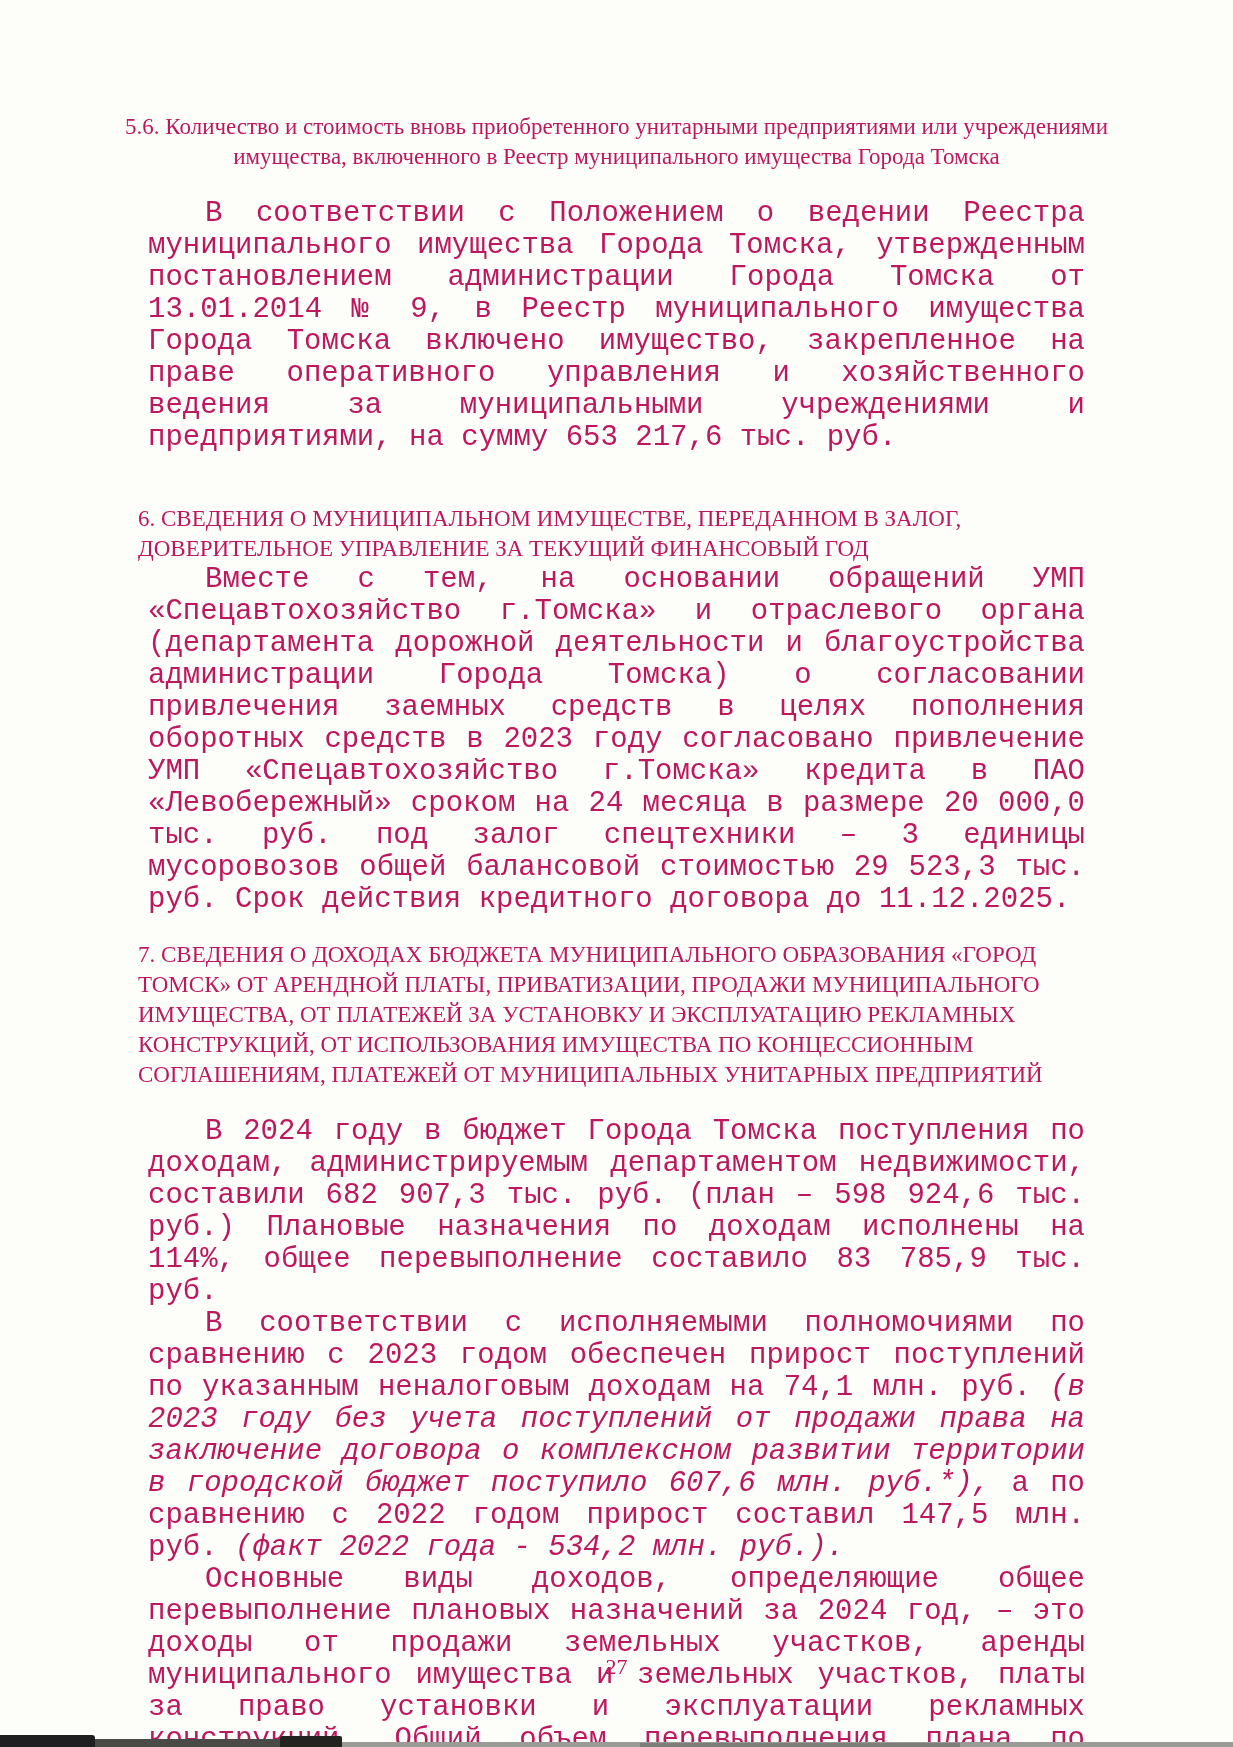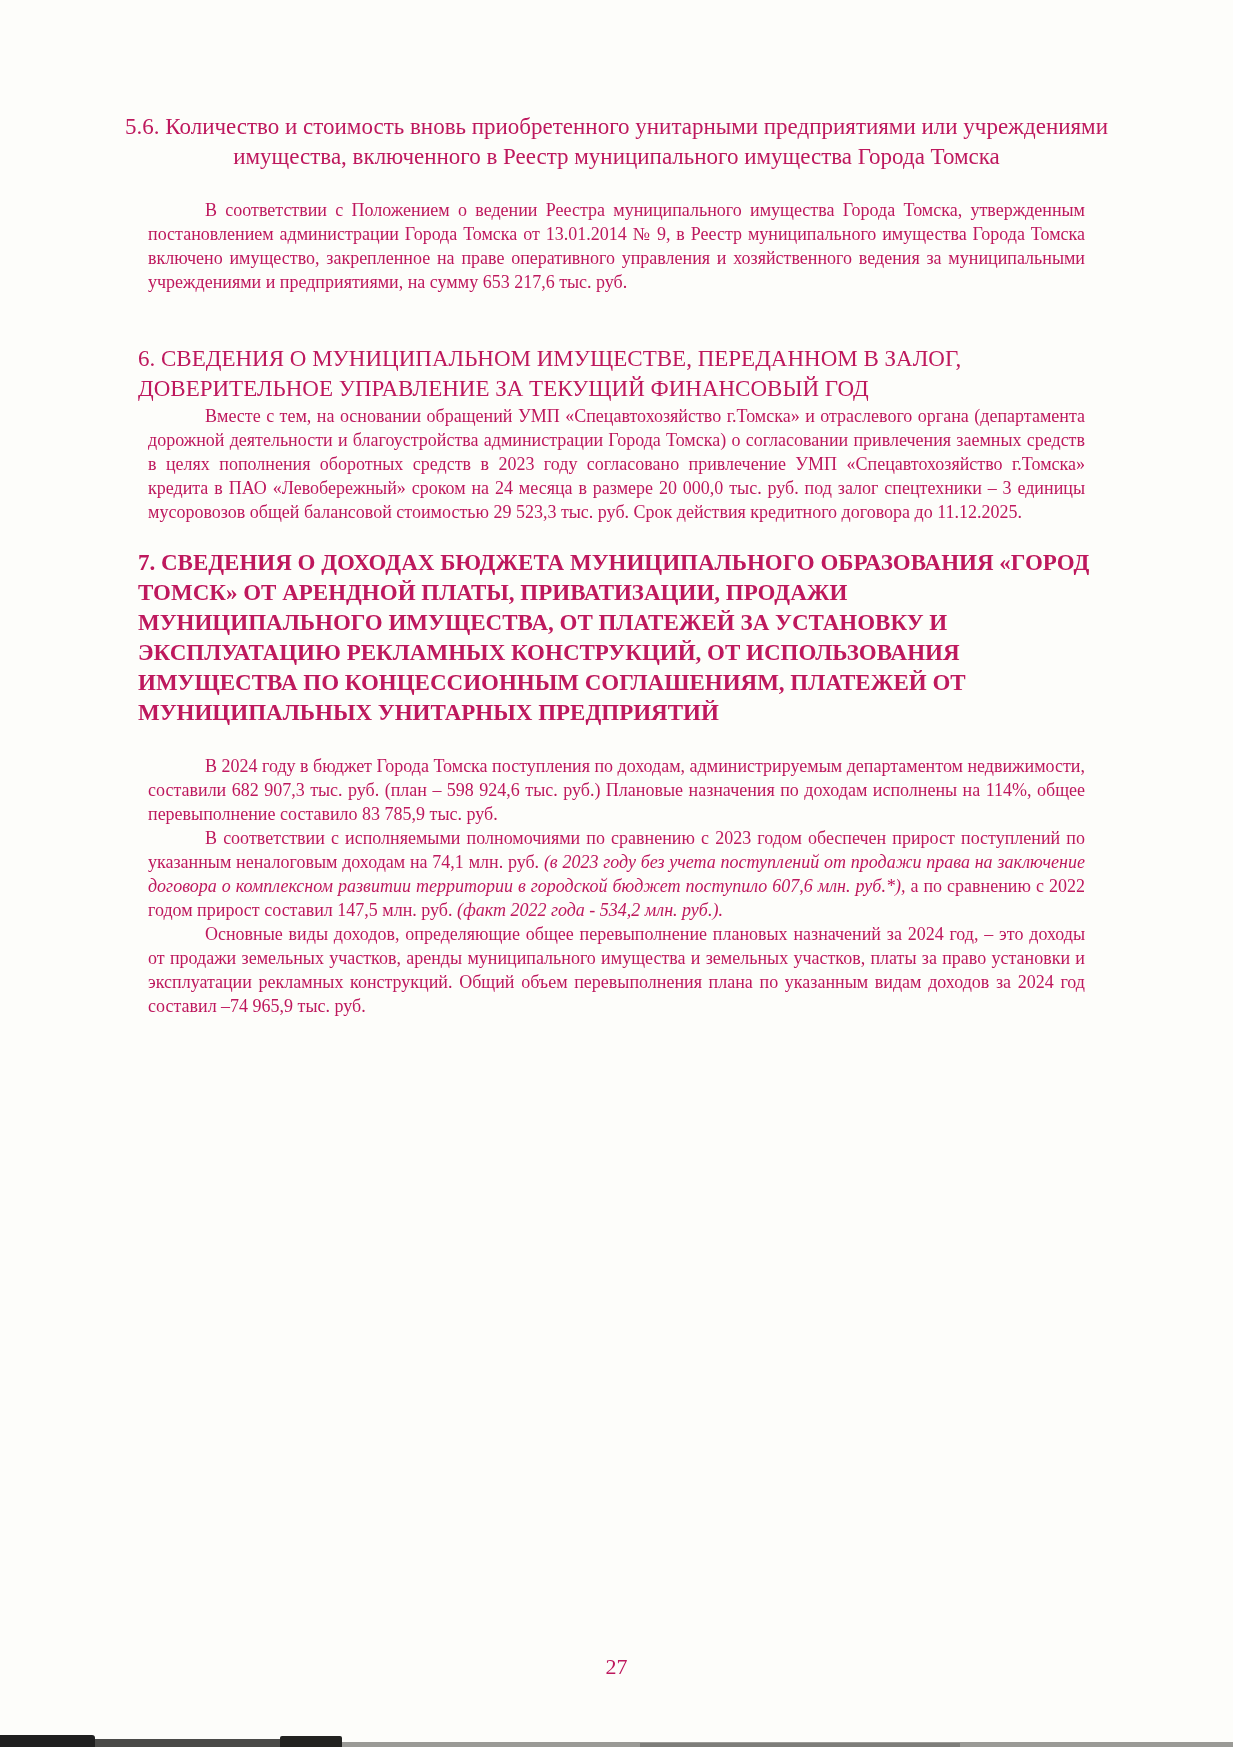--- a/index.html
+++ b/index.html
@@ -14,43 +14,44 @@
     color: #be185d;
     overflow: hidden;
   }
   .content {
     position: absolute;
     left: 148px;
     top: 112px;
     width: 937px;
   }
   .body-par {
-    font-size: 18px;
-    line-height: 24px;
+    font-size: 29px;
+    line-height: 32px;
     text-align: justify;
     text-indent: 57px;
+    font-family: Liberation Mono, monospace;
   }
   .subheading {
     font-size: 23px;
     line-height: 30px;
     font-weight: normal;
     text-align: center;
     margin: 0 -24px;
   }
   .heading-caps {
     font-size: 23px;
     line-height: 30px;
     font-weight: normal;
     text-align: left;
     margin: 0 -10px;
   }
   .gap-after-h56   { margin-top: 26px; }
   .gap-before-h6   { margin-top: 50px; }
   .gap-after-h6    { margin-top: 16px; }
-  .gap-before-h7   { margin-top: 24px; font-weight: bold; }
+  .gap-before-h7   { margin-top: 24px; }
   .gap-after-h7    { margin-top: 26px; }
   .italic { font-style: italic; }
   .no-indent { text-indent: 0; }
   .page-number {
     position: absolute;
     bottom: 67px;
     left: 0;
     width: 100%;
     text-align: center;
     font-size: 22px;

